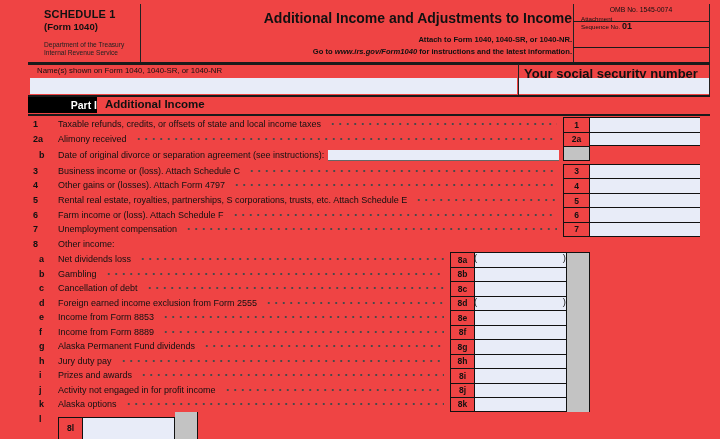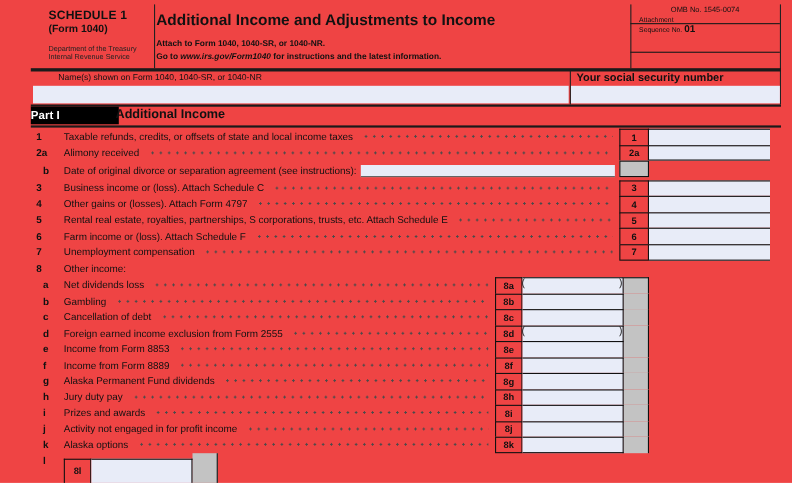--- a/index.html
+++ b/index.html
@@ -8,44 +8,44 @@
     position:relative; width:720px; height:439px; background:#ef4444;
     font-family:"Liberation Sans", sans-serif; color:#111; overflow:hidden;
   }
   .abs { position:absolute; }
 
   
   .hdr-left { left:44px; top:8px; width:96px; }
   .sched { font-size:11px; font-weight:bold; letter-spacing:.2px; }
   .form1040 { font-size:9.5px; font-weight:bold; margin-top:1px; }
   .dept { font-size:6.6px; color:#222; margin-top:9px; line-height:7.5px; }
-  .hdr-center { left:142px; top:10px; width:430px; text-align:left; }
+  .hdr-center { left:142px; top:10px; width:430px; text-align:right; }
   .title { font-size:14px; font-weight:bold; }
   .attach { font-size:7.6px; font-weight:bold; margin-top:9px; }
   .goto { font-size:7.6px; font-weight:bold; margin-top:3px; }
   .goto .url { font-style:italic; }
   .hdr-right { left:575px; top:6px; width:132px; text-align:center; }
   .omb { font-size:6.8px; }
   .year { font-size:21px; font-weight:bold; margin-top:3px; letter-spacing:1px; }
   .year-outline { color:#fff; text-shadow:-1px 0 #9a9a9a, 1px 0 #9a9a9a, 0 -1px #9a9a9a, 0 1px #9a9a9a; }
   .attseq { margin-top:3px; text-align:left; padding-left:6px; font-size:6.2px; line-height:6.8px; }
   .attseq .seqno { font-size:9px; font-weight:bold; }
 
   .vline { position:absolute; width:1px; background:#222; }
   .hline { position:absolute; background:#1a1a1a; }
 
-  .name-label { left:32px; top:66px; font-size:7.8px;padding-left:21px; }
-  .ssn-label { left:524px; top:66px; font-size:10px; font-weight:bold; }
+  .name-label { left:16px; top:66px; font-size:7.8px;padding-left:21px; }
+  .ssn-label { left:524px; top:66px; font-size:13px; font-weight:bold; }
   .fill { background:#e8ecf8; }
   .name-strip { left:30px; top:78px; width:487px; height:16px; }
   .ssn-strip { left:519px; top:78px; width:190px; height:16px; }
 
   
-  .part-box { left:28px; top:97px; width:80px; height:16px; background:#000; color:#fff;
-              font-size:10.5px; font-weight:bold; text-align:left; line-height:16px; }
+  .part-box { left:28px; top:97px; width:69px; height:16px; background:#000; color:#fff;
+              font-size:10.5px; font-weight:bold; text-align:right; line-height:16px; }
   .part-title { left:105px; top:98px; font-size:11.5px; font-weight:bold; }
 
   
   .rows { position:absolute; left:28px; top:117px; width:672px; }
   .row { display:flex; align-items:center; font-size:9px; }
   .h-main { height:14.6px; }
   .h-2b  { height:17.4px; }
   .h-8   { height:15.5px; }
   .h-sub { height:14.5px; }
   .h-8l  { height:27.4px; align-items:stretch; }

